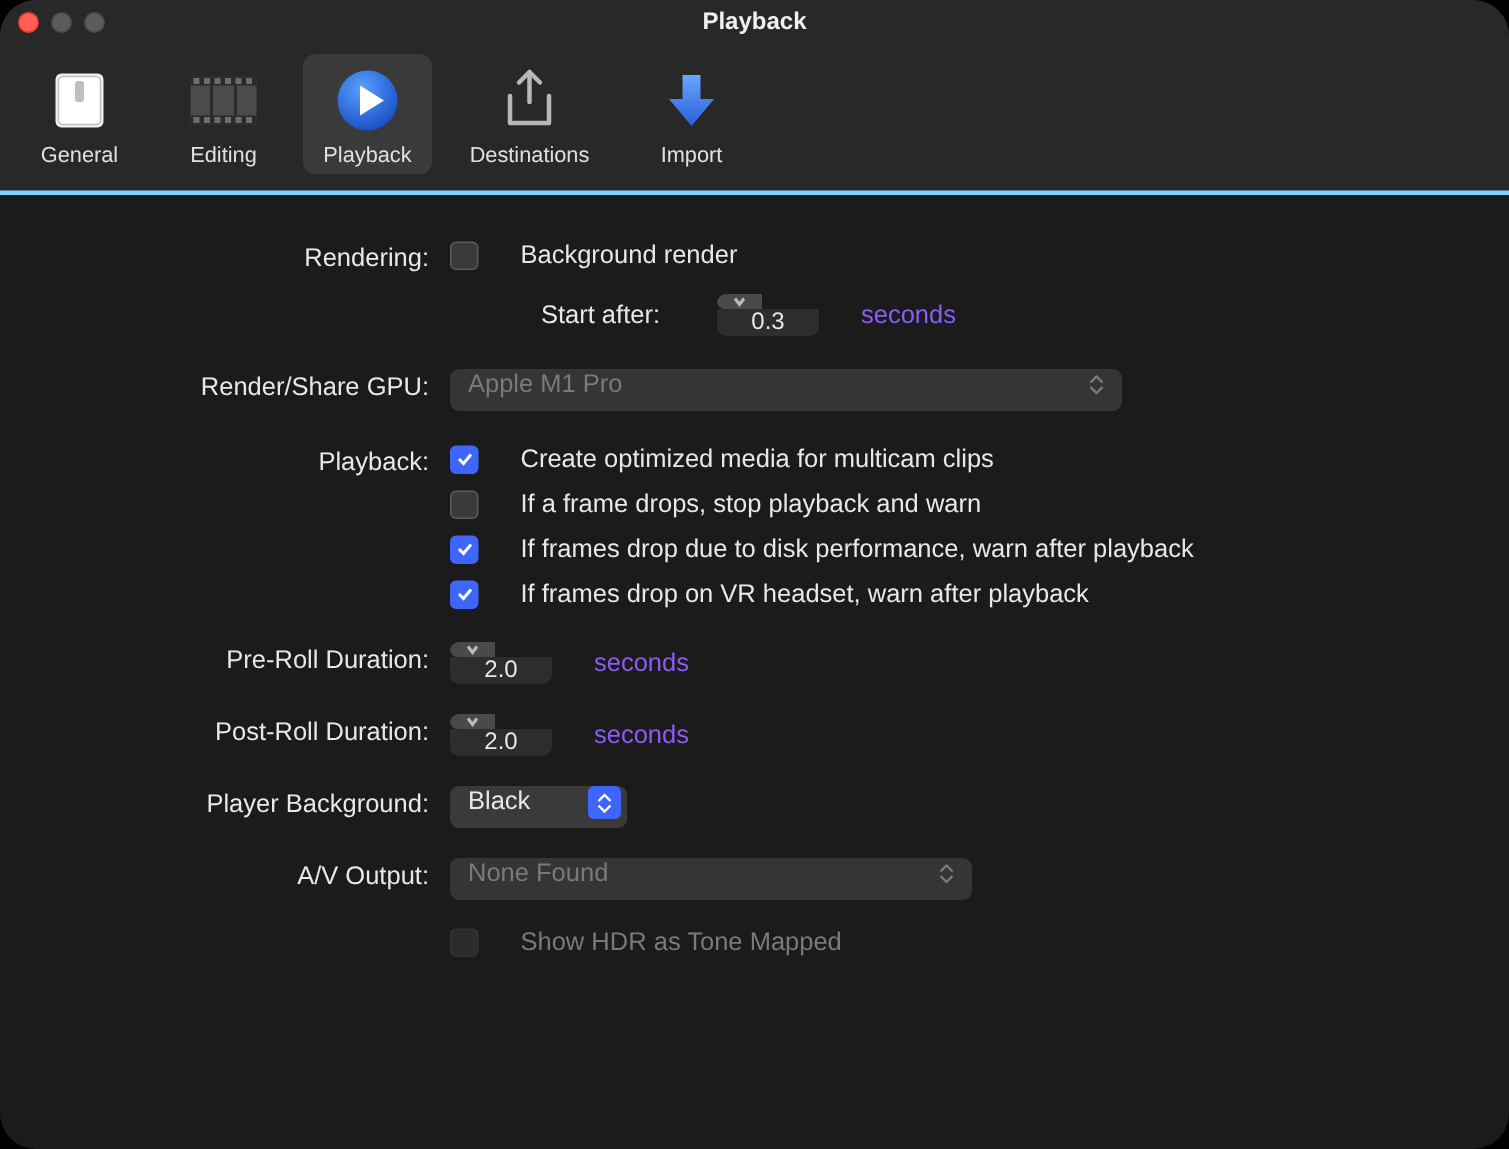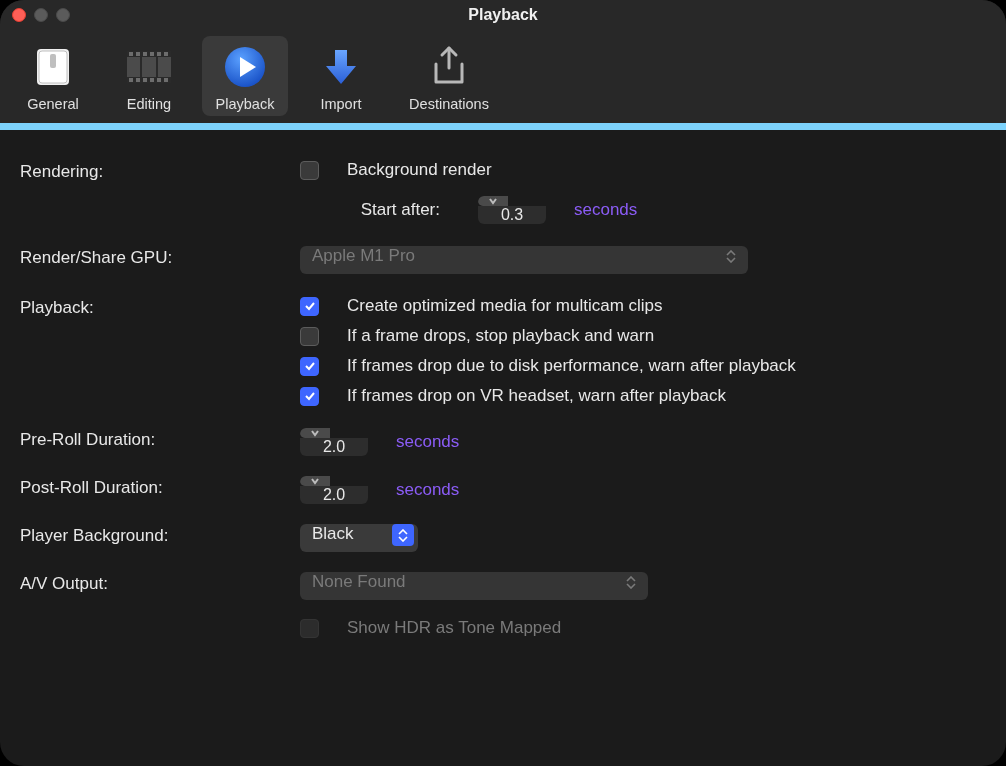--- a/index.html
+++ b/index.html
@@ -44,21 +44,21 @@
   .tl-max   { background: #5b5b5b; border: 1px solid #4a4a4a; }
   .title {
     font-size: 16px;
     font-weight: 600;
     color: #f0f0f0;
   }
   
   .toolbar {
     background: #282828;
     height: 100px;
-    border-bottom: 7px solid #7dd3fc;
+    border-bottom: 3px solid #7dd3fc;
     display: flex;
     align-items: flex-start;
     padding: 6px 10px 0 10px;
     gap: 10px;
   }
   .tool-item {
     width: 86px;
     display: flex;
     flex-direction: column;
     align-items: center;
@@ -81,20 +81,21 @@
     flex: 1;
     padding: 30px 20px 20px 20px;
   }
   .row {
     display: flex;
     align-items: flex-start;
     margin-bottom: 20px;
   }
   .label-col {
     width: 280px;
+    text-align: right;
     padding-right: 14px;
     color: #e8e8e8;
     padding-top: 2px;
   }
   .field-col {
     flex: 1;
     display: flex;
     flex-direction: column;
     gap: 10px;
   }
@@ -244,48 +245,48 @@
               <stop offset="100%" stop-color="#1a53c8"></stop>
             </radialGradient>
           </defs>
           <circle cx="23" cy="23" r="20" fill="url(#pbg)"></circle>
           <polygon points="18,13 34,23 18,33" fill="#ffffff"></polygon>
         </svg>
       </div>
       <div class="tool-label">Playback</div>
     </div>
 
+    <div class="tool-item" style="width:110px">
+      <div class="tool-icon">
+        <svg width="42" height="46" viewBox="0 0 42 46">
+          <g fill="none" stroke="#b8b8b8" stroke-width="3" stroke-linecap="round" stroke-linejoin="round">
+            <path d="M21 4 L21 24"></path>
+            <path d="M14 11 L21 4 L28 11"></path>
+            <path d="M8 20 V38 H34 V20"></path>
+          </g>
+        </svg>
+      </div>
+      <div class="tool-label">Destinations</div>
+    </div>
+
     <div class="tool-item">
       <div class="tool-icon">
         <svg width="46" height="46" viewBox="0 0 46 46">
           <defs>
             <linearGradient id="arrg" x1="0" y1="0" x2="0" y2="1">
               <stop offset="0%" stop-color="#6aa6ff"></stop>
               <stop offset="100%" stop-color="#2a5fd8"></stop>
             </linearGradient>
           </defs>
           <path d="M17 6 H29 V22 H38 L23 40 L8 22 H17 Z" fill="url(#arrg)"></path>
         </svg>
       </div>
       <div class="tool-label">Import</div>
     </div>
 
-    <div class="tool-item" style="width:110px">
-      <div class="tool-icon">
-        <svg width="42" height="46" viewBox="0 0 42 46">
-          <g fill="none" stroke="#b8b8b8" stroke-width="3" stroke-linecap="round" stroke-linejoin="round">
-            <path d="M21 4 L21 24"></path>
-            <path d="M14 11 L21 4 L28 11"></path>
-            <path d="M8 20 V38 H34 V20"></path>
-          </g>
-        </svg>
-      </div>
-      <div class="tool-label">Destinations</div>
-    </div>
-
   </div>
 
   <div class="content">
 
     <div class="row">
       <div class="label-col">Rendering:</div>
       <div class="field-col">
         <div class="hline">
           <span class="checkbox">
             

